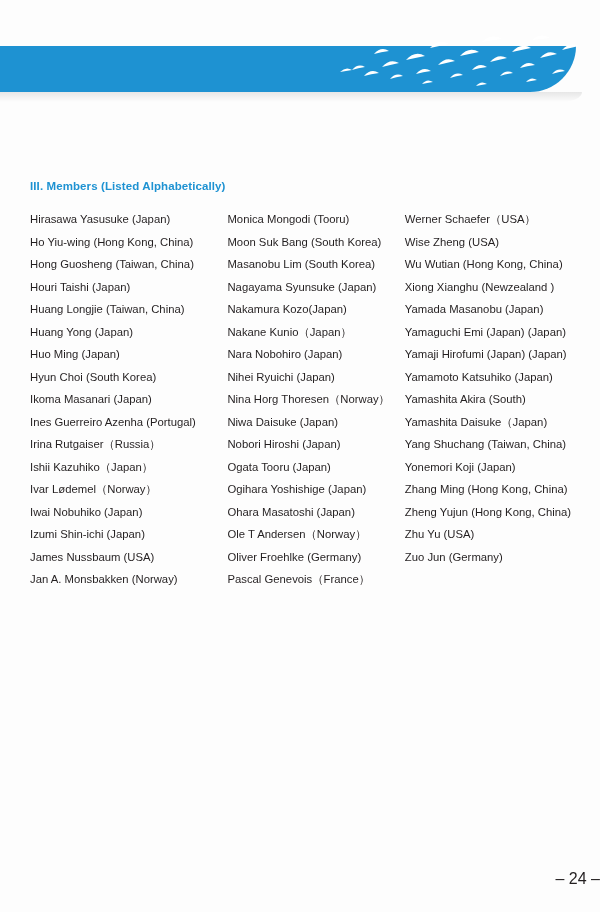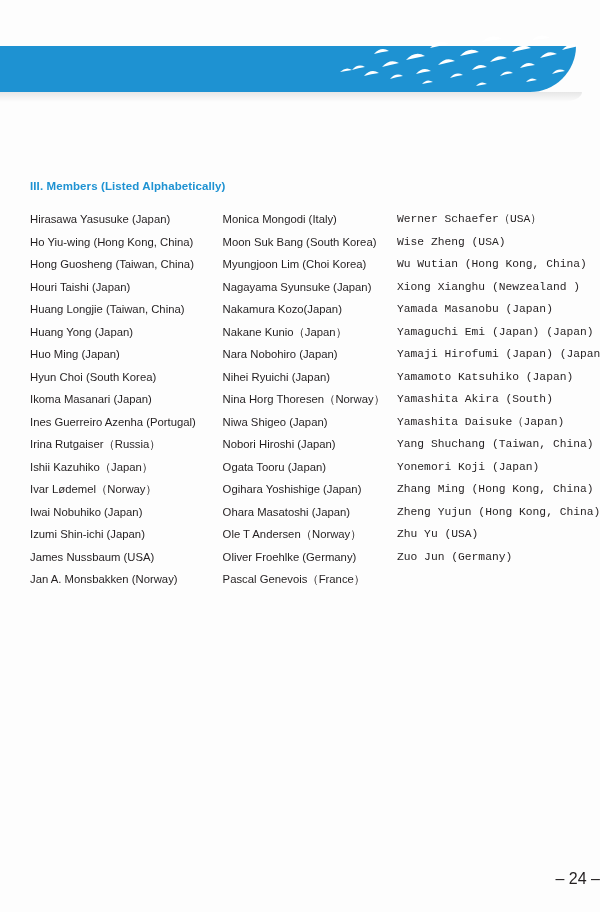--- a/index.html
+++ b/index.html
@@ -68,21 +68,21 @@
     width: 545px;
     display: flex;
     gap: 12px;
   }
   .col {
     display: flex;
     flex-direction: column;
   }
   .col-1 { width: 194px; }
   .col-2 { width: 173px; }
-  .col-3 { width: 178px; font-family: Liberation Mono, monospace; }
+  .col-3 { width: 178px; }
   .member {
     font-size: 11.3px;
     color: #231f20;
     line-height: 22.5px;
     white-space: nowrap;
   }
 
   
   .page-number {
     position: absolute;
@@ -150,30 +150,30 @@
       <div class="member">Irina Rutgaiser（Russia）</div>
       <div class="member">Ishii Kazuhiko（Japan）</div>
       <div class="member">Ivar Lødemel（Norway）</div>
       <div class="member">Iwai Nobuhiko (Japan)</div>
       <div class="member">Izumi Shin-ichi (Japan)</div>
       <div class="member">James Nussbaum (USA)</div>
       <div class="member">Jan A. Monsbakken (Norway)</div>
     </div>
 
     <div class="col col-2">
-      <div class="member">Monica Mongodi (Italy)</div>
+      <div class="member">Monica Mongodi (Tooru)</div>
       <div class="member">Moon Suk Bang (South Korea)</div>
-      <div class="member">Myungjoon Lim (Choi Korea)</div>
+      <div class="member">Masanobu Lim (South Korea)</div>
       <div class="member">Nagayama  Syunsuke (Japan)</div>
       <div class="member">Nakamura Kozo(Japan)</div>
       <div class="member">Nakane Kunio（Japan）</div>
       <div class="member">Nara Nobohiro (Japan)</div>
       <div class="member">Nihei Ryuichi (Japan)</div>
       <div class="member">Nina Horg Thoresen（Norway）</div>
-      <div class="member">Niwa Shigeo (Japan)</div>
+      <div class="member">Niwa Daisuke (Japan)</div>
       <div class="member">Nobori Hiroshi (Japan)</div>
       <div class="member">Ogata Tooru (Japan)</div>
       <div class="member">Ogihara Yoshishige (Japan)</div>
       <div class="member">Ohara Masatoshi (Japan)</div>
       <div class="member">Ole T Andersen（Norway）</div>
       <div class="member">Oliver Froehlke (Germany)</div>
       <div class="member">Pascal Genevois（France）</div>
     </div>
 
     <div class="col col-3">

